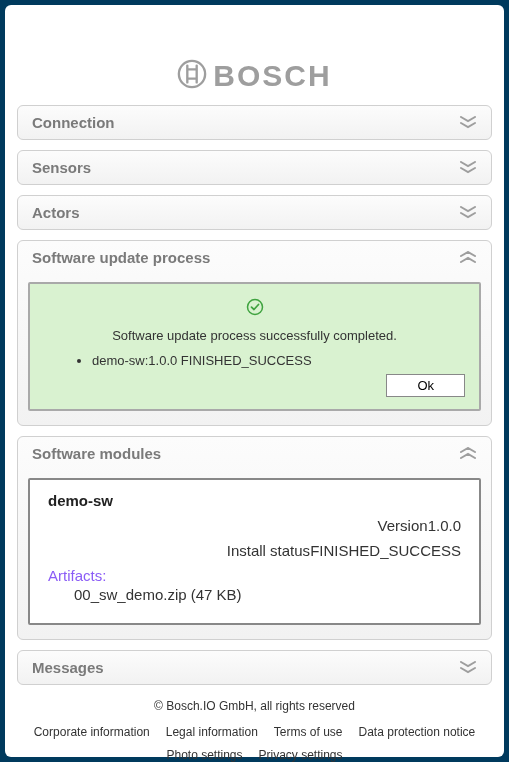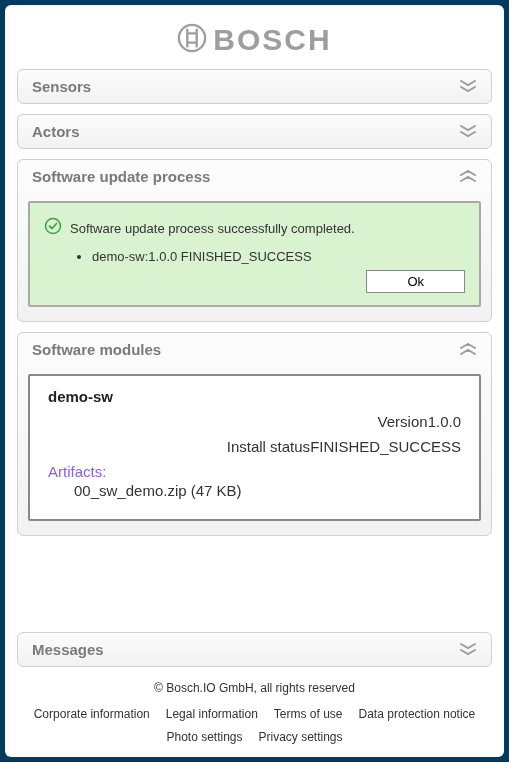--- a/index.html
+++ b/index.html
@@ -22,20 +22,21 @@
     display: flex;
     justify-content: center;
     align-items: center;
     padding: 6px 0 12px 0;
   }
   .logo {
     display: flex;
     align-items: center;
     gap: 6px;
     color: #9e9e9e;
+    margin-top: 36px;
   }
   .logo-text {
     font-size: 30px;
     font-weight: 800;
     letter-spacing: 2px;
     color: #9e9e9e;
   }
   .panel {
     border: 1px solid #d0d0d0;
     border-radius: 6px;
@@ -69,39 +70,40 @@
   .alert-success {
     border: 2px solid #a9a9a9;
     border-radius: 2px;
     background: #d9f2d0;
     padding: 14px 14px 12px 14px;
   }
   .alert-row1 {
     display: flex;
     align-items: center;
     gap: 8px;
+    flex-direction: column;
   }
   .alert-msg {
     font-size: 13px;
     color: #333;
   }
   .alert-list {
     list-style: disc;
     margin: 10px 0 6px 48px;
     font-size: 13px;
     color: #333;
   }
   .alert-actions {
     display: flex;
     justify-content: flex-end;
   }
   .btn {
     background: #fff;
     border: 1px solid #888;
-    padding: 3px 40px;
+    padding: 3px 30px;
     font-size: 13px;
     cursor: pointer;
   }
   .module-card {
     background: #fff;
     border: 2px solid #888;
     border-radius: 2px;
     padding: 12px 18px 20px 18px;
   }
   .module-name {
@@ -160,20 +162,30 @@
         <svg width="30" height="30" viewBox="0 0 32 32">
           <circle cx="16" cy="16" r="14" fill="none" stroke="#9e9e9e" stroke-width="2.5"></circle>
           <path d="M11 7 v18 M21 7 v18" stroke="#9e9e9e" stroke-width="2.5" fill="none" stroke-linecap="round"></path>
           <path d="M11 11 h10 M11 21 h10" stroke="#9e9e9e" stroke-width="2.5" fill="none"></path>
         </svg>
       </span>
       <span class="logo-text">BOSCH</span>
     </div>
   </div>
 
+  <div class="panel">
+    <div class="panel-header">
+      <span class="panel-title">Connection</span>
+      <span class="chev">
+        <svg width="18" height="14">
+            <path d="M2 1 L9 5 L16 1 M2 7 L9 11 L16 7" stroke="#9e9e9e" stroke-width="2" fill="none" stroke-linecap="round"></path>
+          </svg>
+      </span>
+    </div>
+  </div>
 
   <div class="panel">
     <div class="panel-header">
       <span class="panel-title">Sensors</span>
       <span class="chev">
         <svg width="18" height="14">
             <path d="M2 1 L9 5 L16 1 M2 7 L9 11 L16 7" stroke="#9e9e9e" stroke-width="2" fill="none" stroke-linecap="round"></path>
           </svg>
       </span>
     </div>

